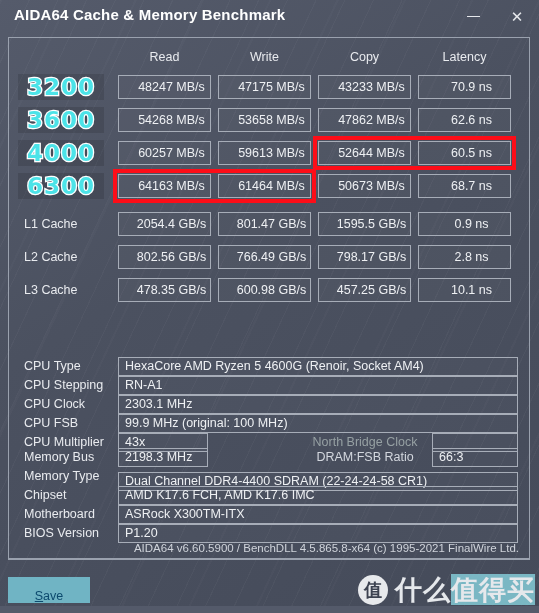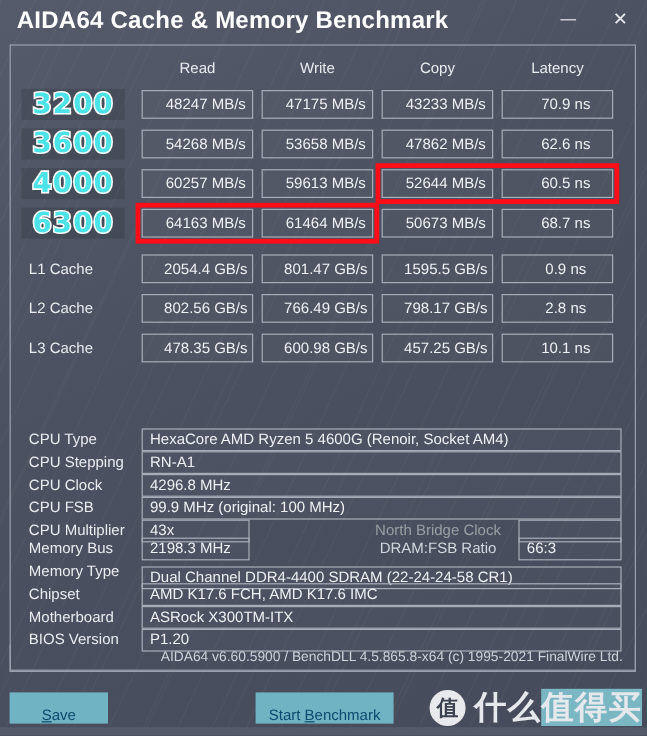--- a/index.html
+++ b/index.html
@@ -29,21 +29,21 @@
     z-index:0;
   }
   #app{position:absolute;inset:0;z-index:1;}
 
   
   #titlebar{
     position:absolute;left:0;top:0;width:539px;height:34px;
   }
   #title-text{
     position:absolute;left:14px;top:6px;
-    font-size:20px;font-weight:bold;letter-spacing:.2px;
+    font-size:15px;font-weight:bold;letter-spacing:.2px;
     color:#ffffff;
   }
   .wbtn{
     position:absolute;top:0;width:42px;height:32px;
     display:flex;align-items:center;justify-content:center;
     color:#e6e8ec;font-size:15px;line-height:1;
   }
   #btn-min{left:452px;}
   #btn-close{left:496px;}
   #btn-min .glyph{display:block;width:13px;height:1px;background:#e6e8ec;}
@@ -227,21 +227,21 @@
     </div>
 
   <div>
     <div class="infolabel" style="top:357px">CPU Type</div>
     <div class="infofield" style="left:118px;top:357px;width:400px">HexaCore AMD Ryzen 5 4600G  (Renoir, Socket AM4)</div>
 
     <div class="infolabel" style="top:376px">CPU Stepping</div>
     <div class="infofield" style="left:118px;top:376px;width:400px">RN-A1</div>
 
     <div class="infolabel" style="top:395px">CPU Clock</div>
-    <div class="infofield" style="left:118px;top:395px;width:400px">4296.8 MHz</div>
+    <div class="infofield" style="left:118px;top:395px;width:400px">2303.1 MHz</div>
 
     <div class="infolabel" style="top:414px">CPU FSB</div>
     <div class="infofield" style="left:118px;top:414px;width:400px">99.9 MHz  (original: 100 MHz)</div>
 
     <div class="infolabel" style="top:433px">CPU Multiplier</div>
     <div class="infofield" style="left:118px;top:433px;width:90px">43x</div>
     <div class="inlinelabel dim" style="left:300px;top:433px;width:130px">North Bridge Clock</div>
     <div class="infofield" style="left:432px;top:433px;width:86px"></div>
   </div>
 
@@ -265,23 +265,20 @@
   </div>
 
   <div id="creditbox">
     <div id="credit">AIDA64 v6.60.5900 / BenchDLL 4.5.865.8-x64  (c) 1995-2021 FinalWire Ltd.</div>
   </div>
 
   <div class="btn" id="save-button">
     <span><u>S</u><span>ave</span></span>
   </div>
 
-  <div class="btn" id="start-benchmark-button">
-    <span><span>Start </span><u>B</u><span>enchmark</span></span>
-  </div>
 
   <div id="watermark">
     <div id="wm-badge">值</div>
     <div id="wm-text"><span>什么</span><span class="hl">值得买</span></div>
   </div>
 
   <div id="bottomstrip"></div>
 </div>
 
 </body></html>

